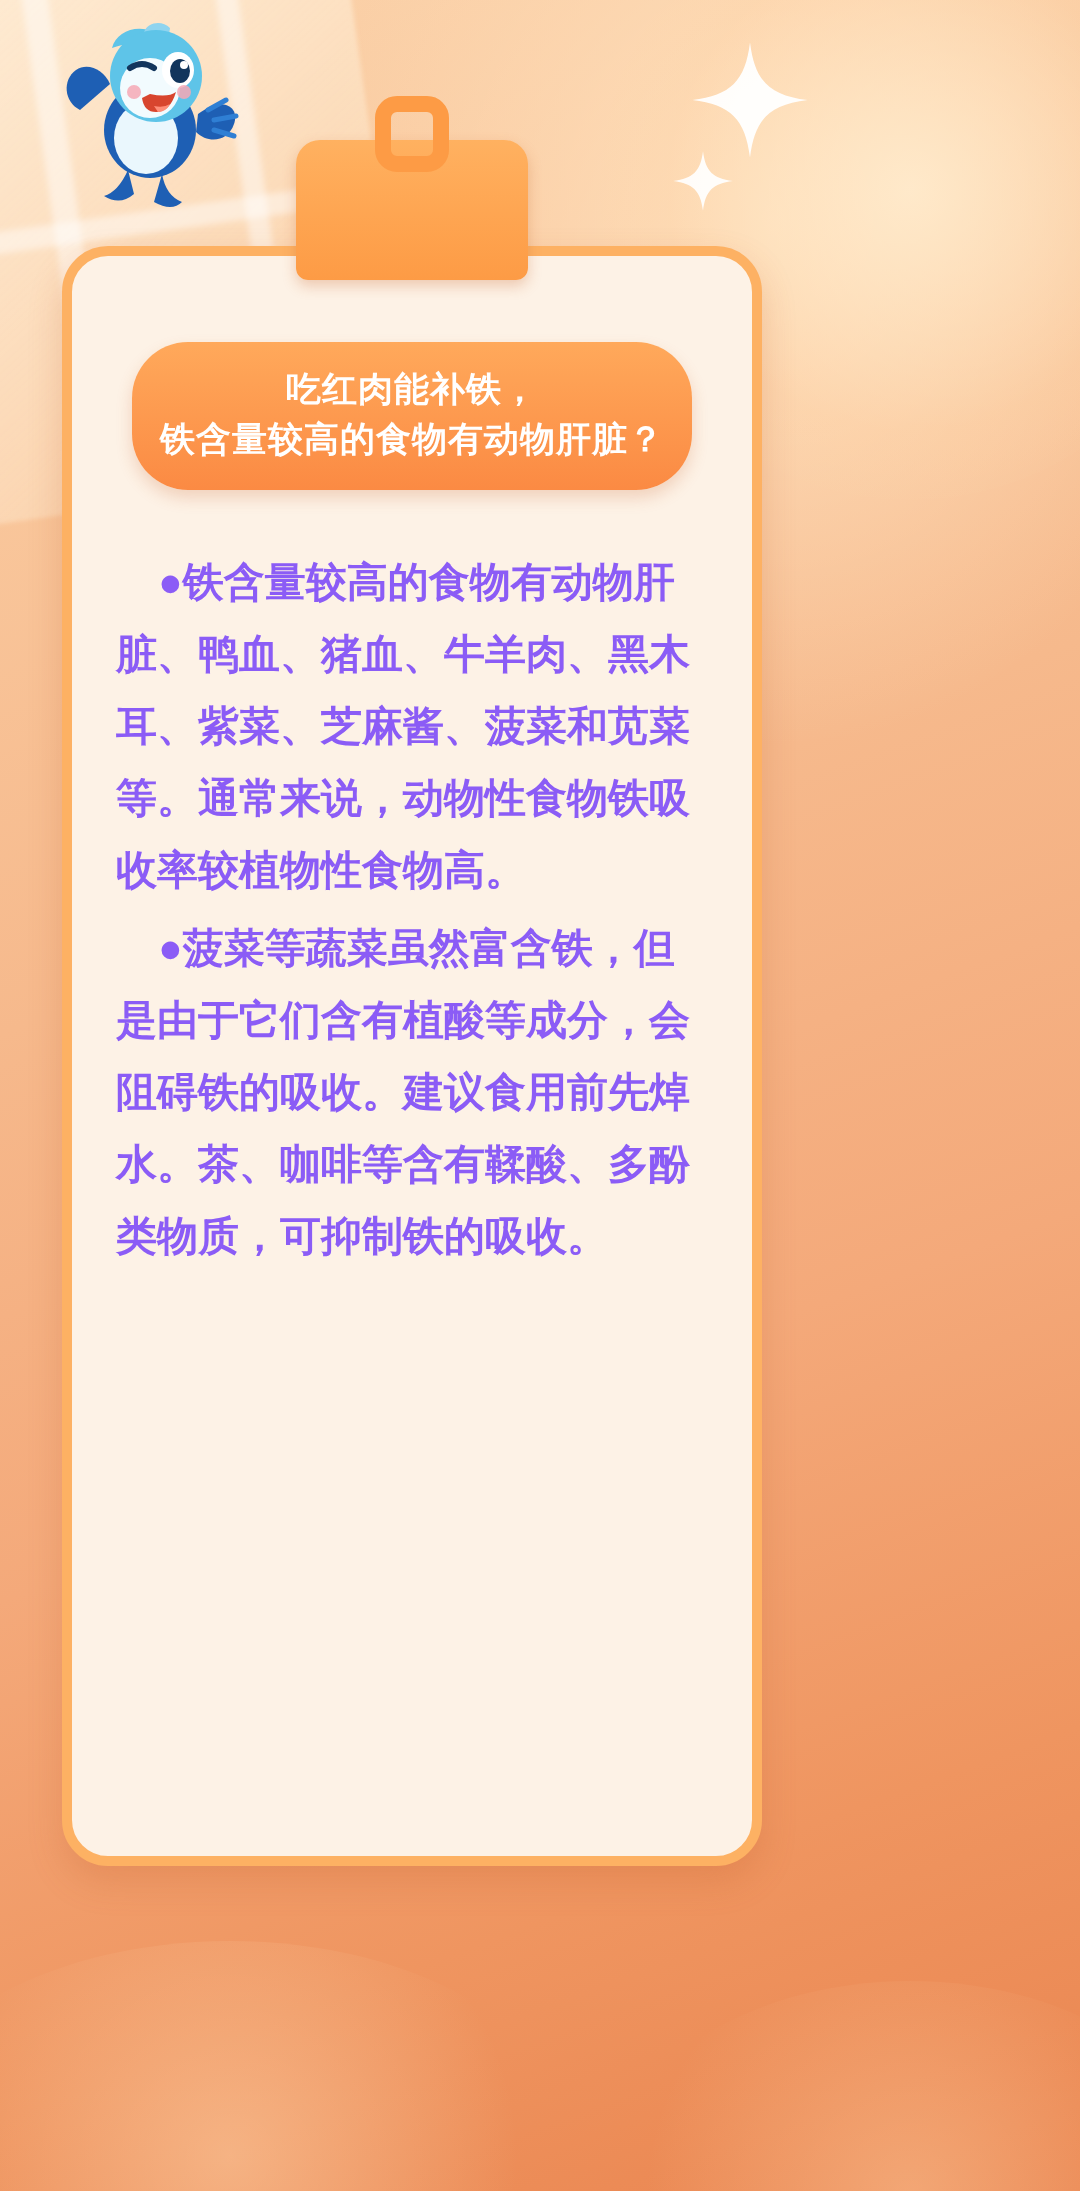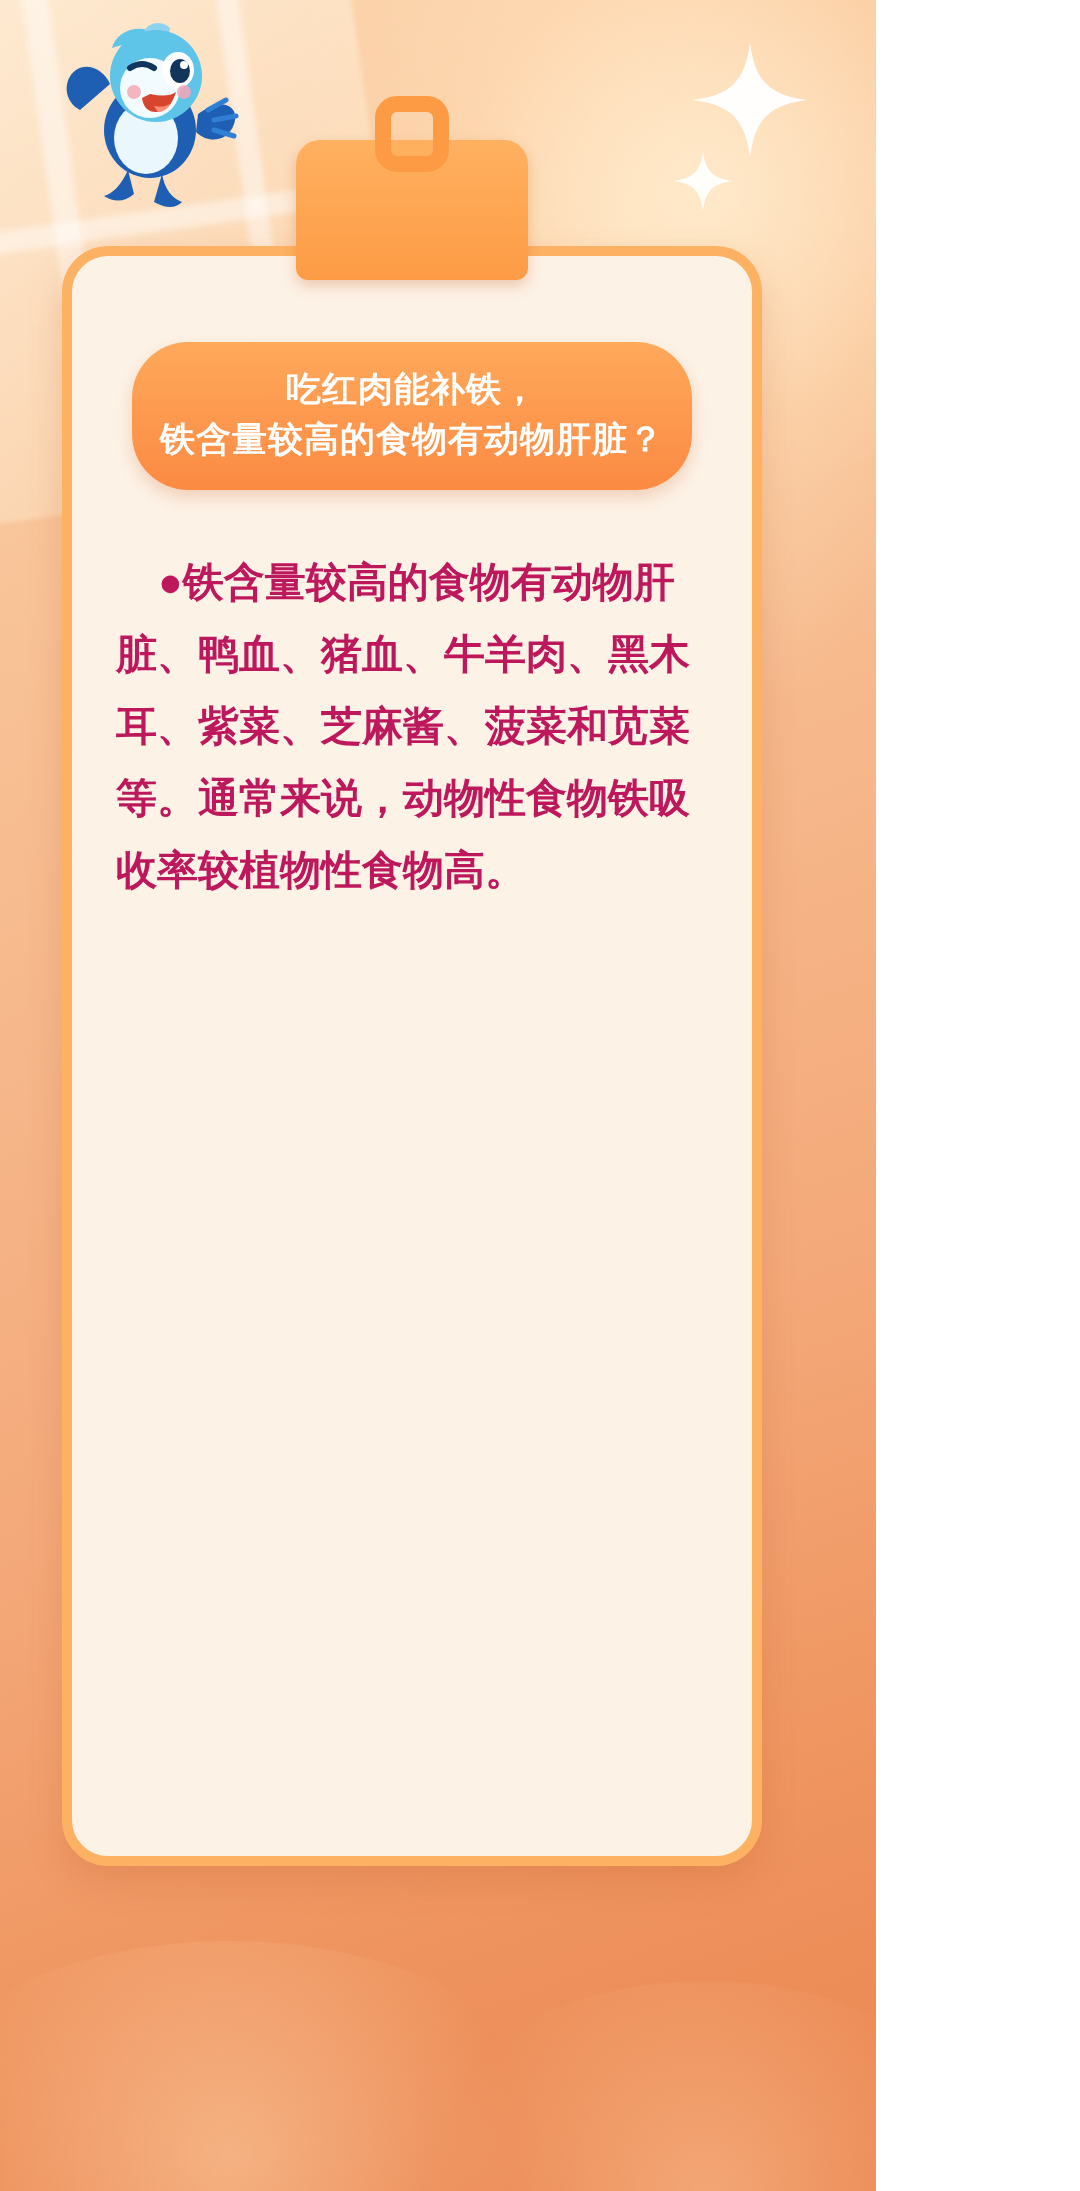--- a/index.html
+++ b/index.html
@@ -8,21 +8,21 @@
   }
   body {
     width: 1080px;
     height: 2191px;
     font-family: "Liberation Sans", sans-serif;
     overflow: hidden;
   }
 
   .poster {
     position: relative;
-    width: 876px;
+    width: 1080px;
     height: 2191px;
     background:
       radial-gradient(ellipse 70% 40% at 72% 10%, rgba(255,225,190,0.95) 0%, rgba(255,210,165,0.0) 60%),
       linear-gradient(160deg, #fbd3ab 0%, #f9c79c 18%, #f6b98c 40%, #f4a97a 62%, #ef9560 82%, #ea8550 100%);
     overflow: hidden;
   }
 
   
   .bg-window {
     position: absolute;
@@ -141,21 +141,21 @@
   .title-pill .line {
     color: #ffffff;
     font-weight: bold;
     font-size: 35px;
     line-height: 50px;
     letter-spacing: 1px;
   }
 
   .body-text {
     margin-top: 56px;
-    color: #be185d;
+    color: #8b5cf6;
     font-weight: bold;
     font-size: 41px;
     line-height: 72px;
     letter-spacing: 0px;
   }
   .para {
     margin: 0 0 6px 0;
     text-indent: 42px;
   }
 </style>
@@ -223,18 +223,19 @@
 
     <div class="board">
 
       <div class="title-pill">
         <div class="line">吃红肉能补铁，</div>
         <div class="line">铁含量较高的食物有动物肝脏？</div>
       </div>
 
       <div class="body-text">
         <p class="para">●铁含量较高的食物有动物肝脏、鸭血、猪血、牛羊肉、黑木耳、紫菜、芝麻酱、菠菜和苋菜等。通常来说，动物性食物铁吸收率较植物性食物高。</p>
+        <p class="para">●菠菜等蔬菜虽然富含铁，但是由于它们含有植酸等成分，会阻碍铁的吸收。建议食用前先焯水。茶、咖啡等含有鞣酸、多酚类物质，可抑制铁的吸收。</p>
       </div>
 
     </div>
   </div>
 
 </div>
 
 </body></html>

